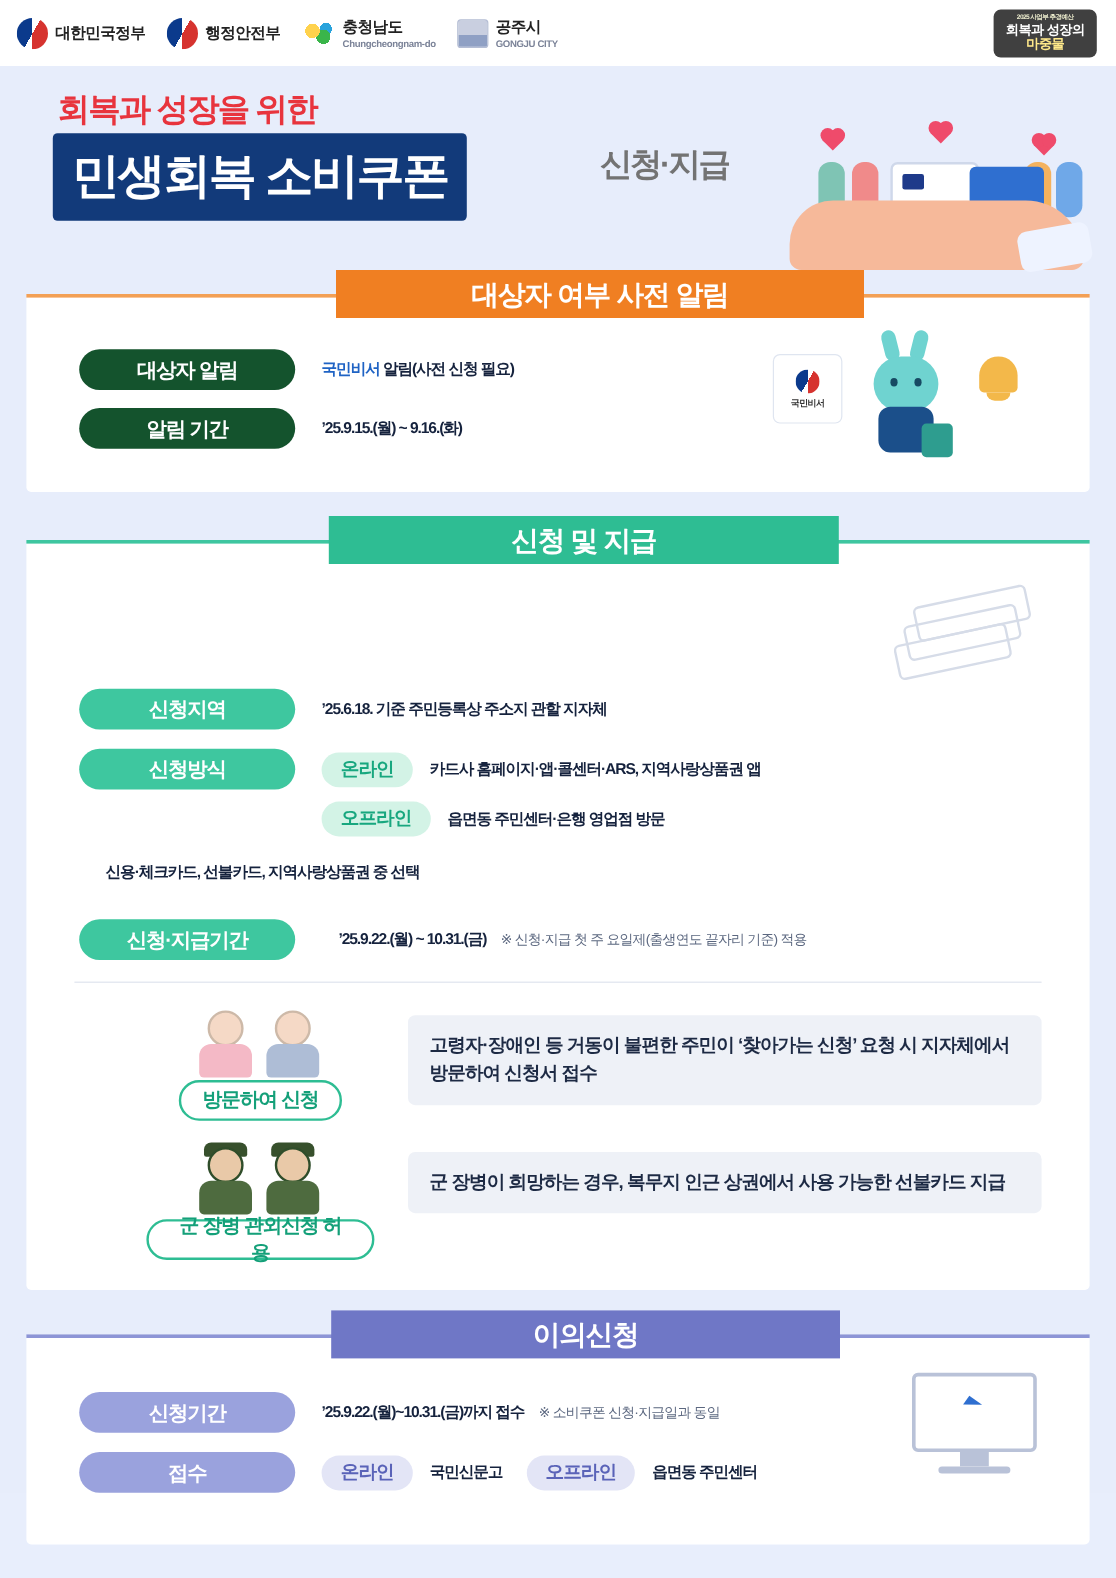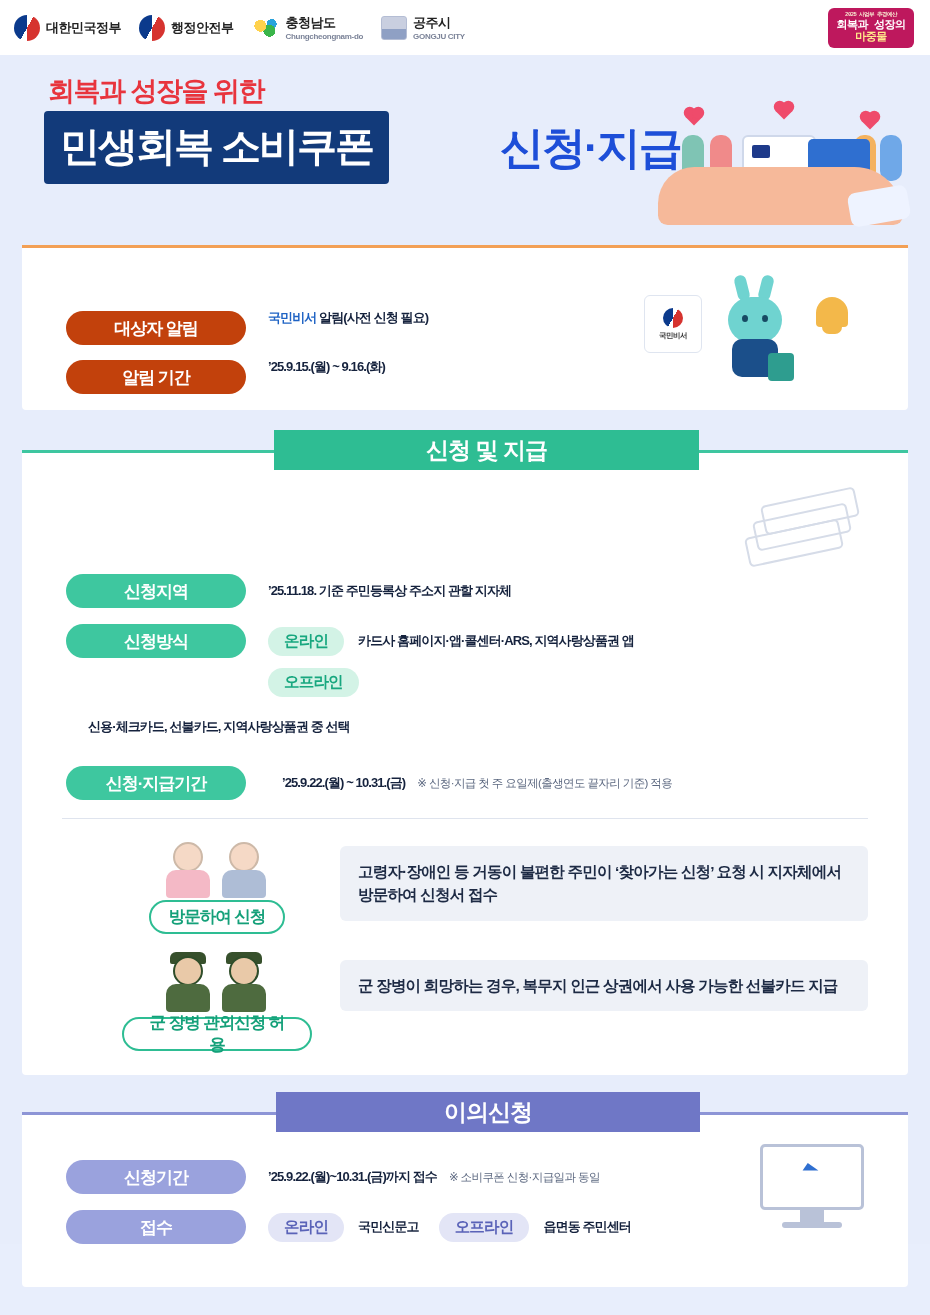--- a/index.html
+++ b/index.html
@@ -48,44 +48,44 @@
   }
   .logo-gj {
     width: 26px; height: 24px; border-radius: 3px;
     background: linear-gradient(#c9cfe0 0 55%, #8fa0c4 55% 100%);
     border: 1px solid #b4bdd4;
   }
   .logo-sub { font-size: 8px; color: #7b8398; letter-spacing: -0.3px; display:block; }
   .brand-badge {
     position: absolute; right: 16px; top: 8px;
     width: 86px; height: 40px; border-radius: 6px;
-    background: #be185d;
+    background: #404040;
     color: #ffe98a; font-weight: 800; font-size: 11px;
     display: flex; flex-direction: column; align-items: center; justify-content: center;
-    line-height: 1.15; text-align: center; letter-spacing: -0.5px; font-family: Liberation Mono, monospace;
+    line-height: 1.15; text-align: center; letter-spacing: -0.5px;
   }
   .brand-badge .bb-top { font-size: 5.5px; color:#ffd; opacity:.9; }
   .brand-badge .bb-1 { color:#ffffff; }
   .brand-badge .bb-2 { color:#ffe98a; }
 
   
   .hero { position: absolute; top: 55px; left: 0; width: 930px; height: 170px; }
   .hero-kicker {
     position: absolute; left: 48px; top: 18px;
     font-size: 27px; font-weight: 800; color: #e8343d; letter-spacing: -1.5px;
   }
   .hero-title-box {
     position: absolute; left: 44px; top: 56px;
     background: #123a7a; color: #fff;
     font-size: 40px; font-weight: 800; letter-spacing: -2px;
     padding: 8px 16px 10px 16px; border-radius: 4px;
   }
   .hero-title-sub {
     position: absolute; left: 500px; top: 64px;
-    font-size: 44px; font-weight: 800; color: #1d4ed8; letter-spacing: -2px;
+    font-size: 27px; font-weight: 800; color: #737373; letter-spacing: -2px;
   }
   .hero-art {
     position: absolute; right: 22px; top: 50px; width: 250px; height: 120px;
   }
   .hand {
     position:absolute; left:0; bottom:0; width:245px; height:58px;
     background:#f6b99a; border-radius: 60px 80px 16px 16px;
   }
   .hand::after{content:"";position:absolute;right:-6px;bottom:2px;width:60px;height:34px;background:#eef3ff;border-radius:8px;transform:rotate(-10deg);}
   .card-white{position:absolute;left:84px;bottom:40px;width:74px;height:50px;background:#fff;border:2px solid #cfd8ea;border-radius:6px;}
@@ -128,21 +128,21 @@
   .val-strong { font-weight: 800; }
   .note { font-size: 11.5px; color: #5c6880; letter-spacing: -0.6px; font-weight: 400; }
   .accent-blue { color: #1f63c4; font-weight: 800; }
 
   
   #sec-notice { top: 245px; height: 165px; }
   #sec-notice .card-rule { background: #f3a055; }
   #sec-notice .sec-title { left: 258px; width: 440px; background: #f07f22; }
   .n-row1 { position: absolute; left: 44px; top: 46px; }
   .n-row2 { position: absolute; left: 44px; top: 95px; }
-  .pill-orange { background: #c2410c; margin-top: 20px; }
+  .pill-orange { background: #14532d; }
   .mascot { position: absolute; right: 54px; top: 36px; width: 210px; height: 110px; }
   .gov-badge{position:absolute;left:0;top:14px;width:58px;height:58px;background:#fff;border:1px solid #dfe5f0;border-radius:6px;display:flex;flex-direction:column;align-items:center;justify-content:center;gap:3px;}
   .gov-badge .gb-mark{width:20px;height:20px;border-radius:50%;background:conic-gradient(from 210deg,#0b3a8c 0 150deg,transparent 150deg),conic-gradient(from 30deg,#d6332f 0 150deg,transparent 150deg);}
   .gov-badge .gb-txt{font-size:7.5px;color:#333;font-weight:700;letter-spacing:-0.5px;}
   .bunny{position:absolute;left:70px;top:6px;width:86px;height:100px;}
   .bunny .head{position:absolute;left:14px;top:10px;width:54px;height:46px;background:#6fd3d0;border-radius:26px;}
   .bunny .ear1,.bunny .ear2{position:absolute;top:-12px;width:12px;height:26px;background:#6fd3d0;border-radius:8px;}
   .bunny .ear1{left:22px;transform:rotate(-14deg);} .bunny .ear2{left:46px;transform:rotate(14deg);}
   .bunny .eye1,.bunny .eye2{position:absolute;top:28px;width:6px;height:7px;background:#174a63;border-radius:50%;}
   .bunny .eye1{left:28px;} .bunny .eye2{left:48px;}
@@ -252,20 +252,21 @@
       <span class="p3"></span>
       <span class="p4"></span>
       <span class="card-white"></span>
       <span class="card-blue"></span>
       <span class="hand"></span>
     </div>
   </div>
 
   <div class="card" id="sec-notice">
     <div class="card-rule"></div>
+    <div class="sec-title">대상자 여부 사전 알림</div>
 
     <div class="row n-row1">
       <span class="pill pill-lbl pill-orange">대상자 알림</span>
       <span class="val" style="margin-left:22px;">
         <span class="accent-blue">국민비서</span><span> 알림(사전 신청 필요)</span>
       </span>
     </div>
 
     <div class="row n-row2">
       <span class="pill pill-lbl pill-orange">알림 기간</span>
@@ -299,31 +300,32 @@
 
     <div class="cards-art">
       <i></i>
       <i></i>
       <i></i>
     </div>
 
 
     <div class="a-row row" style="top:124px;">
       <span class="pill pill-lbl pill-green">신청지역</span>
-      <span class="val val-strong" style="margin-left:22px;">’25.11.18. 기준 주민등록상 주소지 관할 지자체</span>
+      <span class="val val-strong" style="margin-left:22px;">’25.6.18. 기준 주민등록상 주소지 관할 지자체</span>
     </div>
 
     <div class="a-row" style="top:174px;">
       <div class="row">
         <span class="pill pill-lbl pill-green">신청방식</span>
         <span class="chip chip-green" style="margin-left:22px;">온라인</span>
         <span class="val" style="margin-left:14px;">카드사 홈페이지·앱·콜센터·ARS, 지역사랑상품권 앱</span>
       </div>
       <div class="row" style="margin-top:10px;margin-left:202px;">
         <span class="chip chip-green">오프라인</span>
+        <span class="val" style="margin-left:14px;">읍면동 주민센터·은행 영업점 방문</span>
       </div>
     </div>
 
     <div class="a-row row" style="top:268px;">
       <span class="val" style="margin-left:22px;">신용·체크카드, 선불카드, 지역사랑상품권 중 선택</span>
     </div>
 
     <div class="a-row row" style="top:316px;">
       <span class="pill pill-lbl pill-green">신청·지급기간</span>
       <span class="val val-strong" style="margin-left:36px;">’25.9.22.(월) ~ 10.31.(금)</span>

